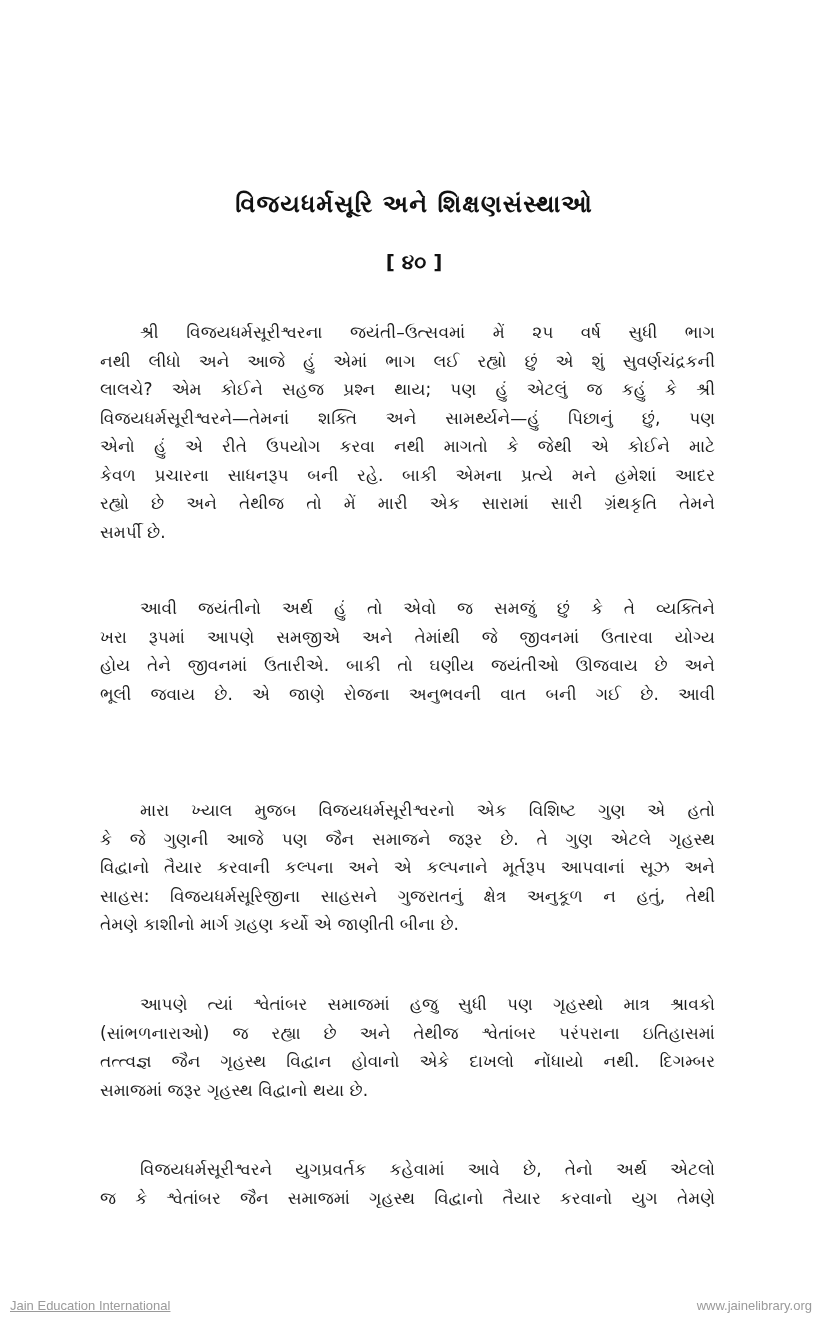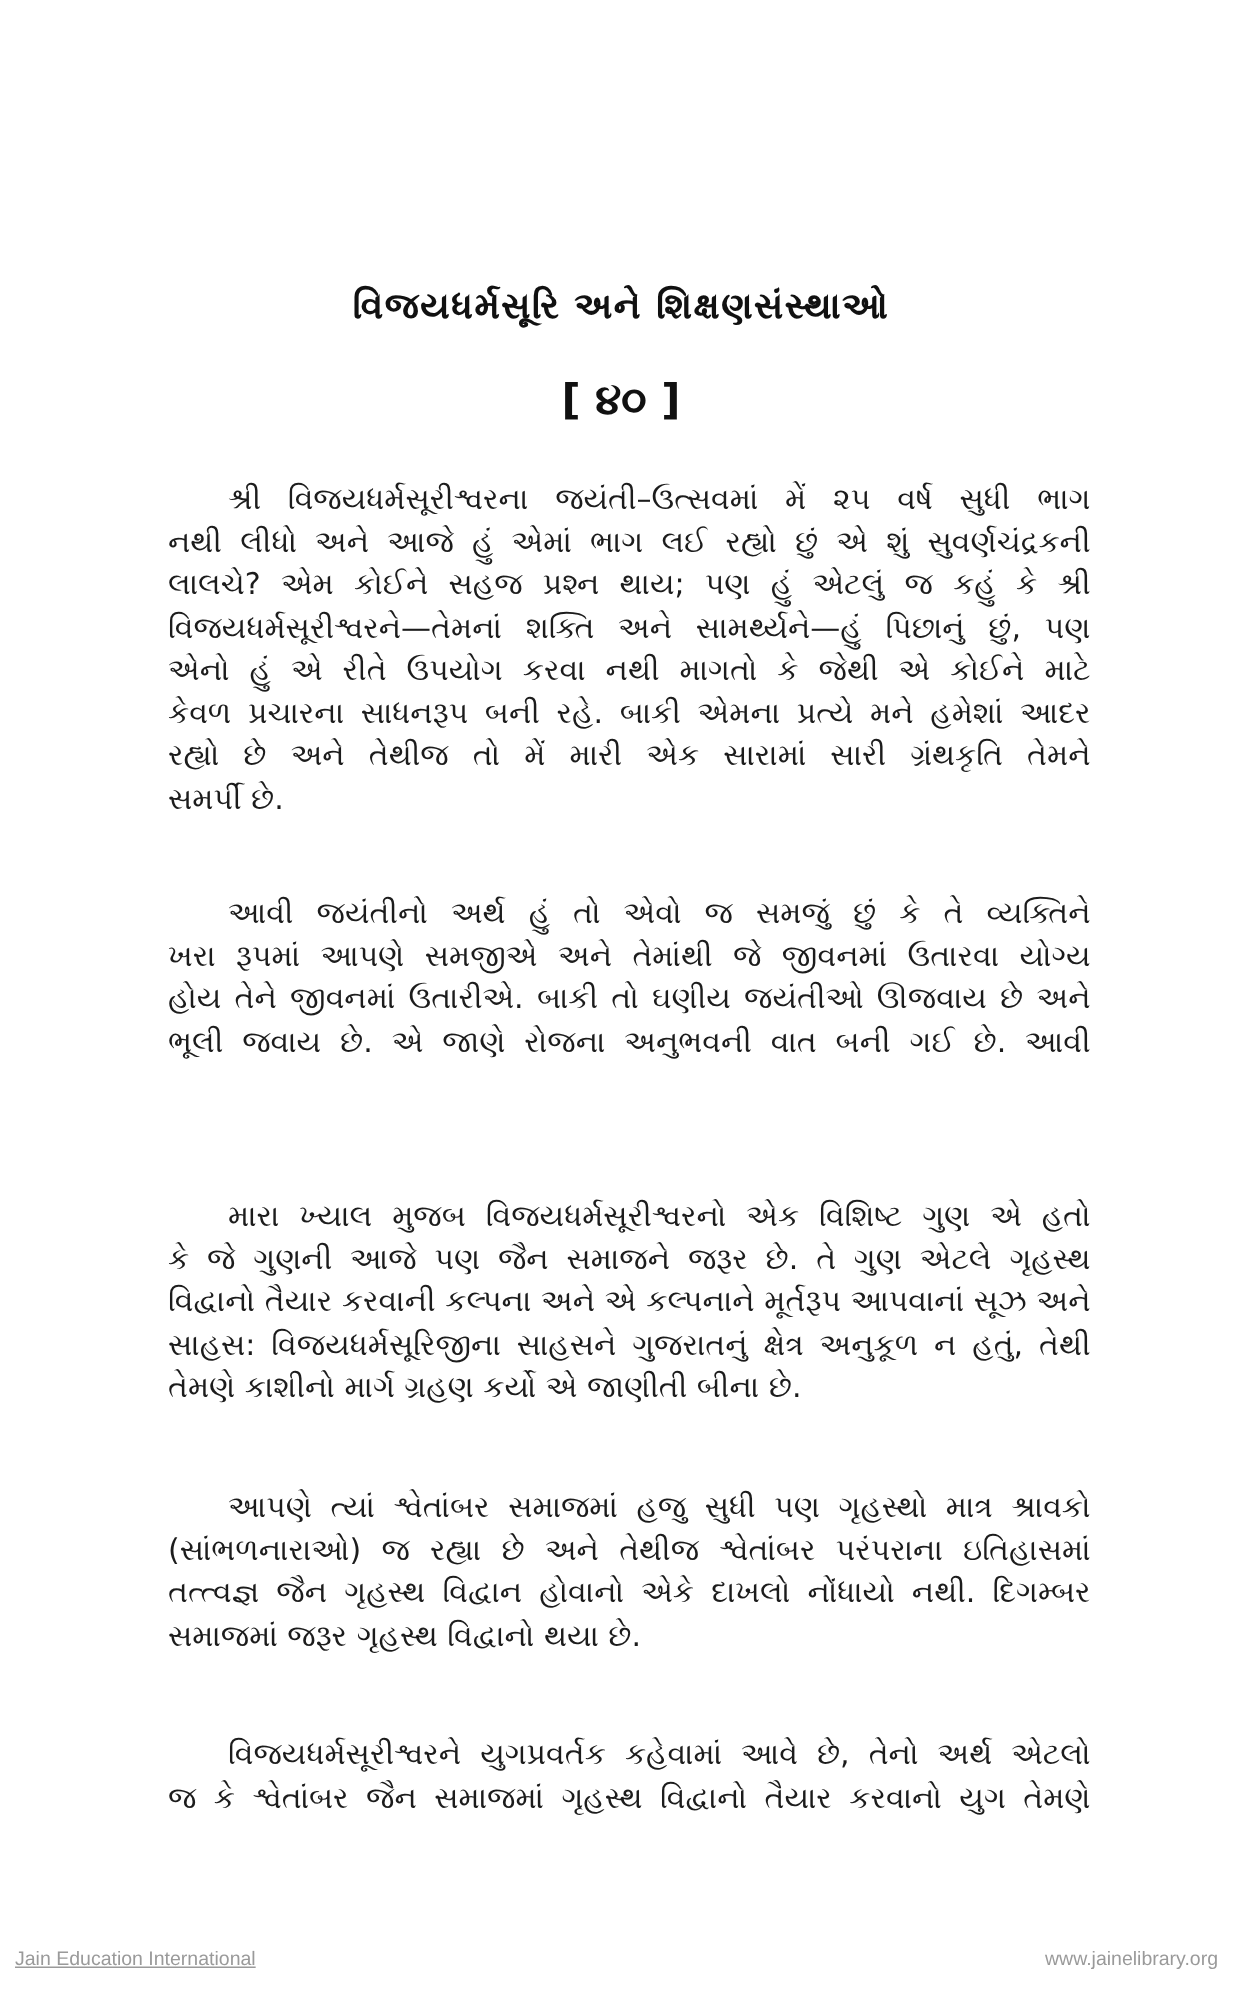--- a/index.html
+++ b/index.html
@@ -9,25 +9,25 @@
       font-family: "DejaVu Sans", "Liberation Sans", sans-serif;
     }
     .page { position: absolute; left: 0; top: 0; width: 828px; height: 1338px; }
     .title {
       position: absolute; left: 0; width: 828px; top: 190px;
       text-align: center; font-size: 24px; font-weight: bold; letter-spacing: 1px;
       color: #111;
     }
     .pagenum {
       position: absolute; left: 0; width: 828px; top: 250px;
-      text-align: center; font-size: 28px; font-weight: bold; color: #111;
+      text-align: center; font-size: 20px; font-weight: bold; color: #111;
     }
     .para {
-      position: absolute; left: 112px; width: 615px;
-      font-size: 20px; line-height: 28.5px; color: #1c1c1c;
+      position: absolute; left: 100px; width: 615px;
+      font-size: 17px; line-height: 28.5px; color: #1c1c1c;
     }
     .para .line { display: block; white-space: nowrap; text-align: justify; text-align-last: justify; }
     .para .line.last { text-align-last: left; }
     .para .line.indent { padding-left: 40px; }
     .footer {
       position: absolute; top: 1298px; font-family: "Liberation Sans", sans-serif;
       font-size: 13px; color: #9a9a9a;
     }
     .footer.left { left: 10px; text-decoration: underline; }
     .footer.center { left: 0; width: 828px; text-align: center; margin-top: 45px; }

